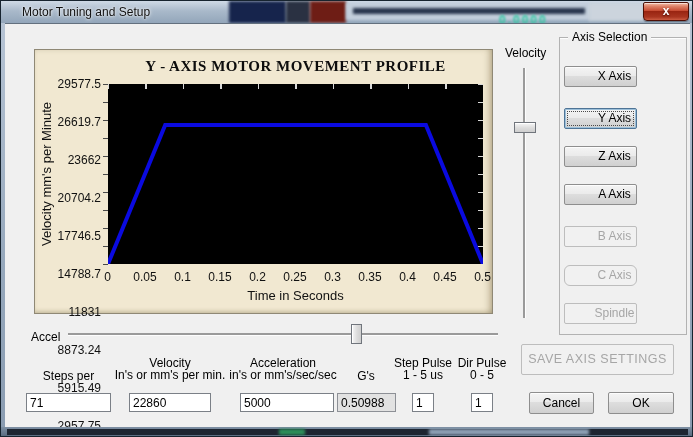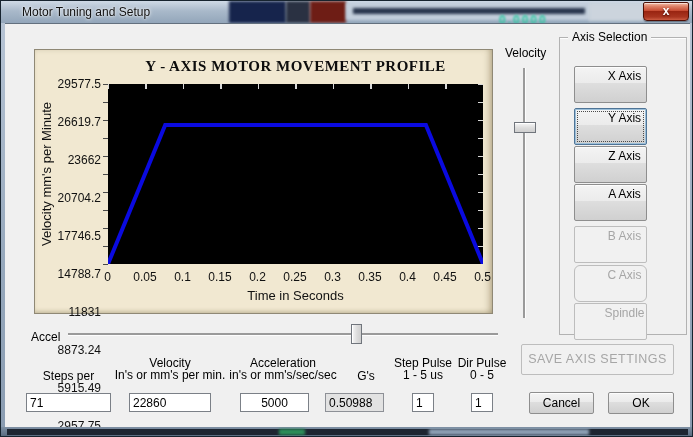--- a/index.html
+++ b/index.html
@@ -73,21 +73,21 @@
 
   
   .groupbox { position: absolute; left: 554px; top: 13px; width: 128px; height: 298px;
     border: 1px solid #b2b2b2; box-shadow: inset 0 1px 0 #fdfdfd; }
   .groupbox-title { position: absolute; left: 8px; top: -8px; background: #f0f0f0;
     padding: 0 4px; font-size: 12px; color: #000; }
   .btn { font-family: "Liberation Sans", sans-serif; font-size: 12px; color: #000; text-align: center;
     background: linear-gradient(#f4f4f4, #ebebeb 45%, #dedede 46%, #d0d0d0);
     border: 1px solid #8e8e8e; border-radius: 2px;
     box-shadow: inset 0 1px 0 rgba(255,255,255,.8); cursor: pointer; }
-  .axis-btn { position: absolute; left: 14px; width: 73px; height: 37px; line-height: 19px; padding-left: 28px; }
+  .axis-btn { position: absolute; left: 4px; width: 73px; height: 21px; line-height: 19px; padding-left: 28px; }
   .btn.focused { border-color: #4f7496;
     box-shadow: inset 0 0 0 1px #9cc0da, inset 0 1px 0 rgba(255,255,255,.8);
     outline: 1px dotted #4a4a4a; outline-offset: -4px; }
   .btn.disabled { color: #a6a6a6; background: #f1f1f1; border-color: #bdbdbd;
     box-shadow: none; cursor: default; }
   .save-btn { position: absolute; left: 516px; top: 320px; width: 153px; height: 31px;
     font-size: 12.5px; letter-spacing: .5px; line-height: 29px; }
 
   
   .flabel { position: absolute; font-size: 12px; color: #000; text-align: center; white-space: nowrap; }
@@ -185,22 +185,22 @@
     <div class="flabel" style="left:236px;top:332px;width:84px;">Acceleration</div>
     <div class="flabel" style="left:221px;top:344px;width:114px;">in's or mm's/sec/sec</div>
     <div class="flabel" style="left:341px;top:345px;width:40px;">G's</div>
     <div class="flabel" style="left:388px;top:332px;width:60px;">Step Pulse</div>
     <div class="flabel" style="left:388px;top:344px;width:60px;">1 - 5 us</div>
     <div class="flabel" style="left:447px;top:332px;width:60px;">Dir Pulse</div>
     <div class="flabel" style="left:447px;top:344px;width:60px;">0 - 5</div>
 
     <input class="tfield" style="left: 21px; width: 85px;" value="71">
     <input class="tfield" style="left: 124px; width: 82px;" value="22860">
-    <input class="tfield" style="left: 235px; width: 69px; text-align: center;" value="5000">
-    <input class="tfield readonly" style="left: 320px; width: 59px;" readonly="" value="0.50988">
+    <input class="tfield" style="left: 235px; width: 94px;" value="5000">
+    <input class="tfield readonly" style="left: 332px; width: 59px;" readonly="" value="0.50988">
     <input class="tfield" style="left: 407px; width: 22px;" value="1">
     <input class="tfield" style="left: 466px; width: 22px;" value="1">
 
     <div class="btn action-btn" style="left:524px;width:65px;">Cancel</div>
     <div class="btn action-btn" style="left:603px;width:66px;">OK</div>
   </div>
 
   <div class="bottom-glass">
     <div class="bottom-dark"></div>
     <div class="bottom-green"></div>

